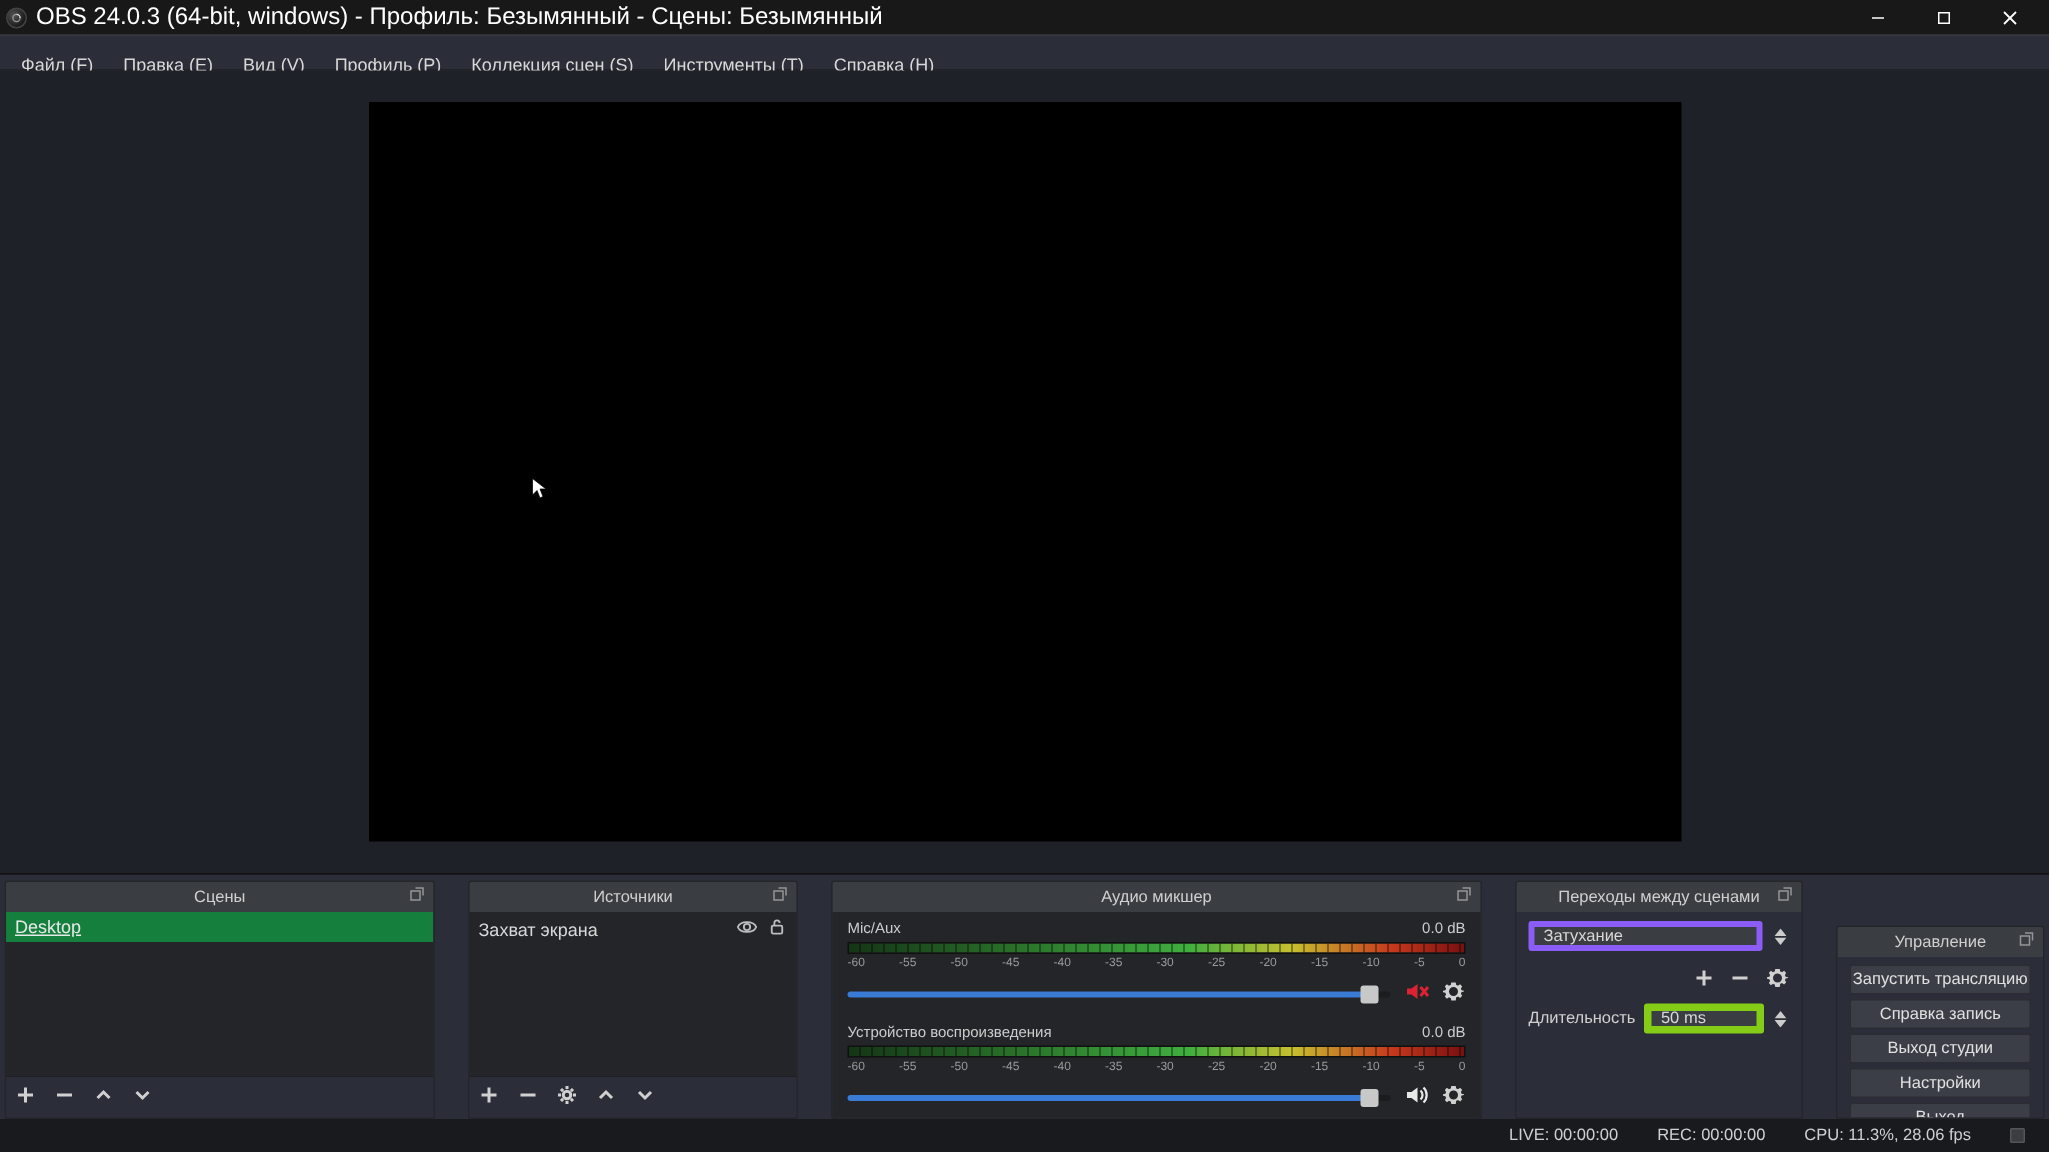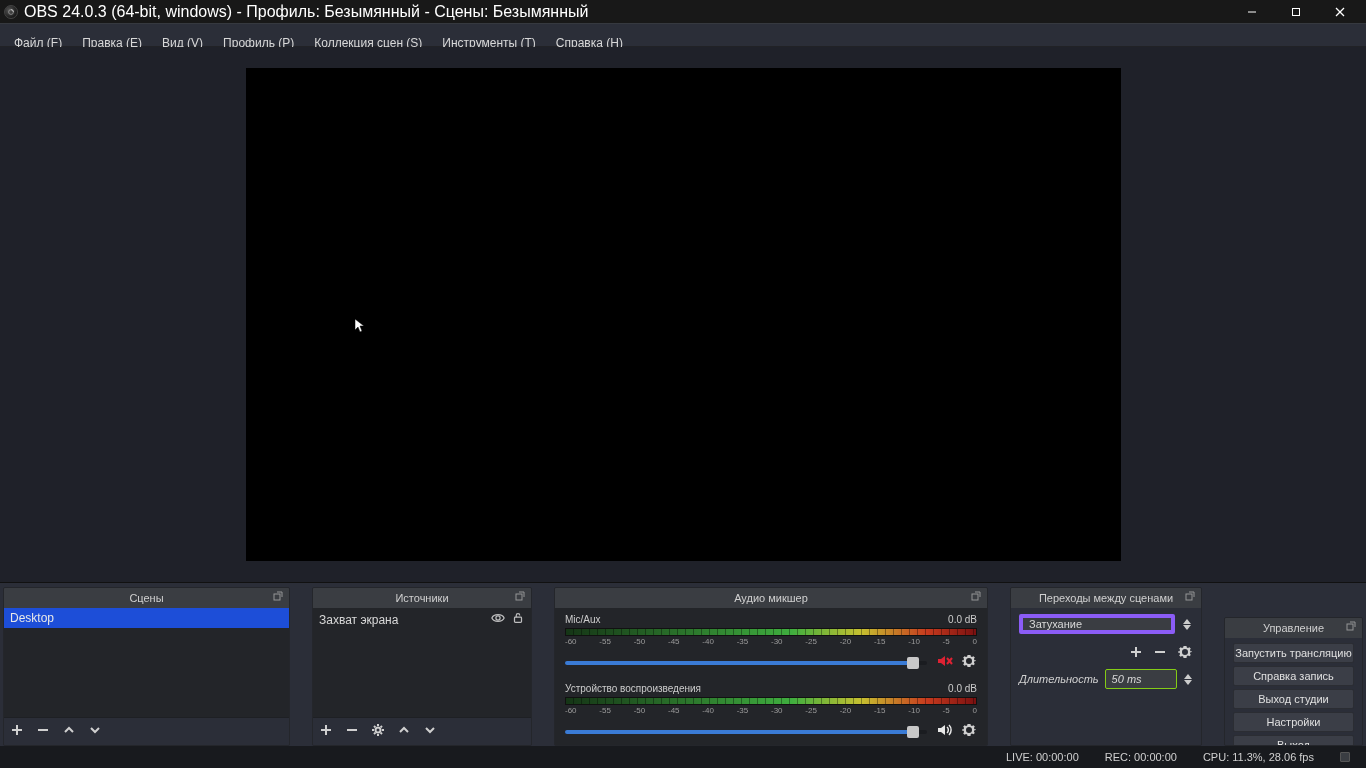--- a/index.html
+++ b/index.html
@@ -22,21 +22,21 @@
 .panel.scenes { width:287px; }
 .panel.sources { width:220px; }
 .panel.mixer { width:434px; }
 .panel.transitions { width:192px; }
 .panel.controls { flex:1;margin-top:30px; }
 .phdr { height:20px; background:#3a3d42; display:flex; align-items:center; justify-content:center; position:relative; font-size:11px; color:#d0d0d0; }
 .phdr .popout { position:absolute; right:4px; top:3px; width:12px; height:12px; }
 .phdr .popout svg { width:10px; height:10px; opacity:.7; }
 .pbody { flex:1; background:#232529; padding:0; overflow:hidden; }
 .listitem { padding:3px 6px; font-size:12px; color:#e8e8e8; }
-.listitem.sel { background:#1d4ed8; }
+.listitem.sel { background:#15803d;text-decoration:underline; }
 .pfoot { height:28px; background:#2b2e38; display:flex; align-items:center; padding:0 6px; gap:12px; border-top:1px solid #1e2024; }
 .footicon svg { width:14px; height:14px; fill:none; stroke:#d0d0d0; stroke-width:2; }
 .srcrow { display:flex; align-items:center; padding:3px 6px; }
 .srcrow .name { flex:1; }
 .srcrow svg { width:14px; height:14px; margin-left:6px; opacity:.85; }
 .mixer-track { padding:6px 10px 4px 10px; }
 .mixer-track .row1 { display:flex; font-size:10px; color:#ccc; }
 .mixer-track .row1 .db { margin-left:auto; }
 .meter { height:8px; margin-top:3px; border:1px solid #111; background:linear-gradient(to right,#153516 0%,#3fae3f 55%,#c6c030 72%,#c73a1e 88%,#7a1010 100%); position:relative; }
 .meter .ticks { position:absolute; inset:0; background:repeating-linear-gradient(to right,transparent 0,transparent 7px,rgba(0,0,0,.35) 7px,rgba(0,0,0,.35) 8px); }
@@ -45,23 +45,23 @@
 .slider { flex:1; height:4px; background:#1a1c20; border-radius:2px; position:relative; }
 .slider .fill { position:absolute; left:0; top:0; bottom:0; background:#3a7bd5; border-radius:2px; }
 .slider .thumb { position:absolute; top:-4px; width:12px; height:12px; background:#c8c8c8; border-radius:2px; transform:translateX(-50%); }
 .muteicon svg { width:18px; height:18px; }
 .gearicon svg { width:16px; height:16px; fill:#d0d0d0; }
 .trans-row { display:flex; align-items:center; gap:6px; padding:6px 8px; }
 .combo { flex:1; height:20px; background:#3a3d42; border:4px solid #8b5cf6; border-radius:2px; display:flex; align-items:center; padding:0 6px; font-size:11px; }
 .spin { width:12px; height:20px; display:flex; flex-direction:column; justify-content:center; align-items:center; gap:1px; }
 .spin svg { width:8px; height:5px; fill:#ccc; }
 .trans-icons { display:flex; align-items:center; gap:10px; padding:4px 8px 0 0; justify-content:flex-end; }
-.trans-dur { display:flex; align-items:center; gap:6px; padding:6px 8px;font-style:italic; }
+.trans-dur { display:flex; align-items:center; gap:6px; padding:6px 8px; }
 .trans-dur .lbl { font-size:11px; color:#d0d0d0; }
-.numbox { width:84px; height:20px; background:#3a3d42; border:1px solid #84cc16; border-radius:2px; display:flex; align-items:center; padding:0 6px; font-size:11px; }
+.numbox { width:84px; height:20px; background:#3a3d42; border:5px solid #84cc16; border-radius:2px; display:flex; align-items:center; padding:0 6px; font-size:11px; }
 .ctrlbtn { margin:3px 8px; height:20px; background:#3b3e47; border:1px solid #2b2d33; border-radius:2px; display:flex; align-items:center; justify-content:center; font-size:11px; color:#e0e0e0; }
 .statusbar { height:22px; background:#181a1e; display:flex; align-items:center; justify-content:flex-end; gap:26px; padding:0 16px; font-size:11px; color:#d0d0d0; }
 .sqicon { width:10px; height:10px; background:#3a3d42; border:1px solid #555; border-radius:1px; }
 .popout svg { stroke:#bbb; fill:none; }
 </style>
 </head>
 <body>
 
 <div class="titlebar">
   <div class="logo">

